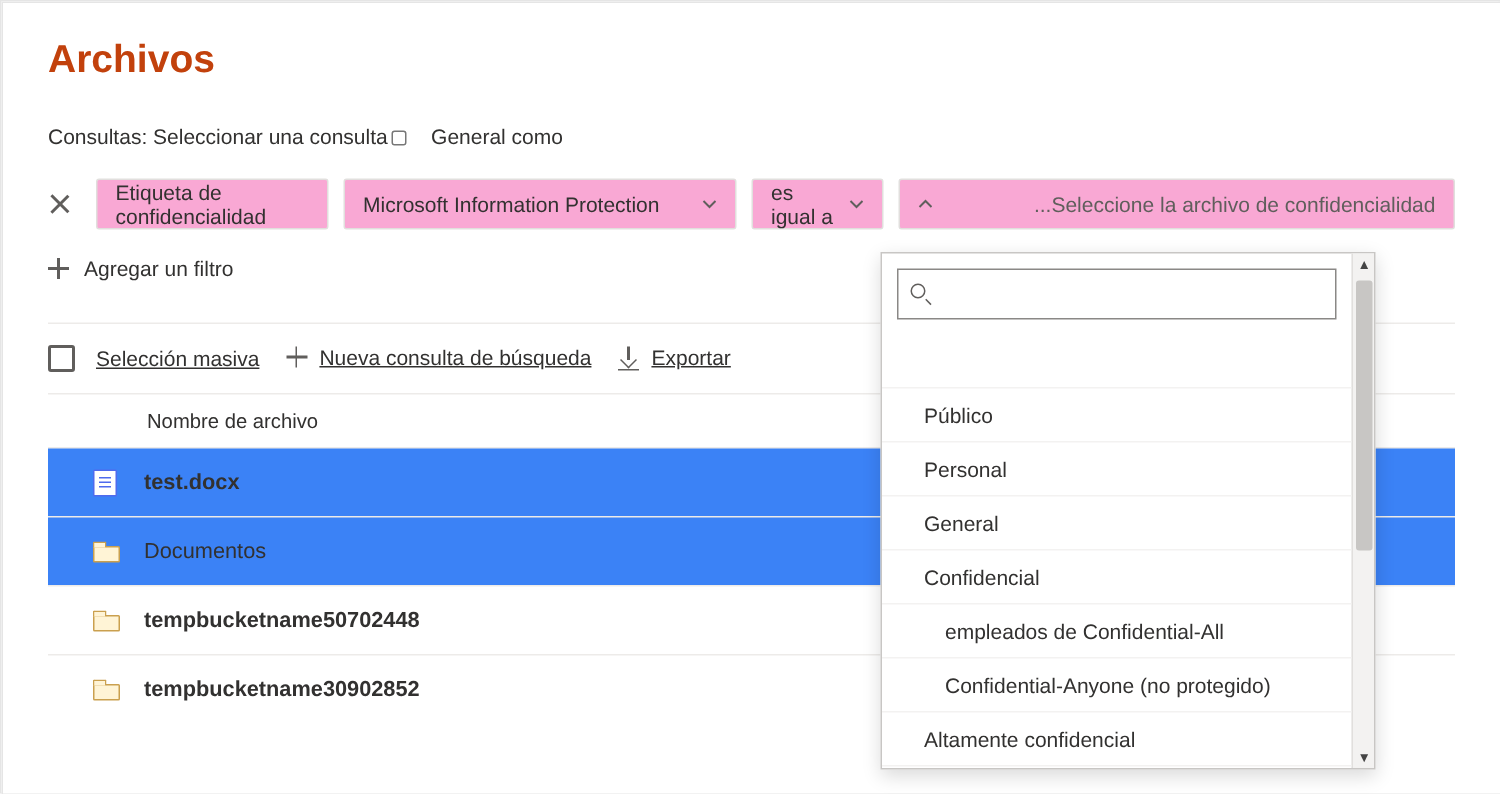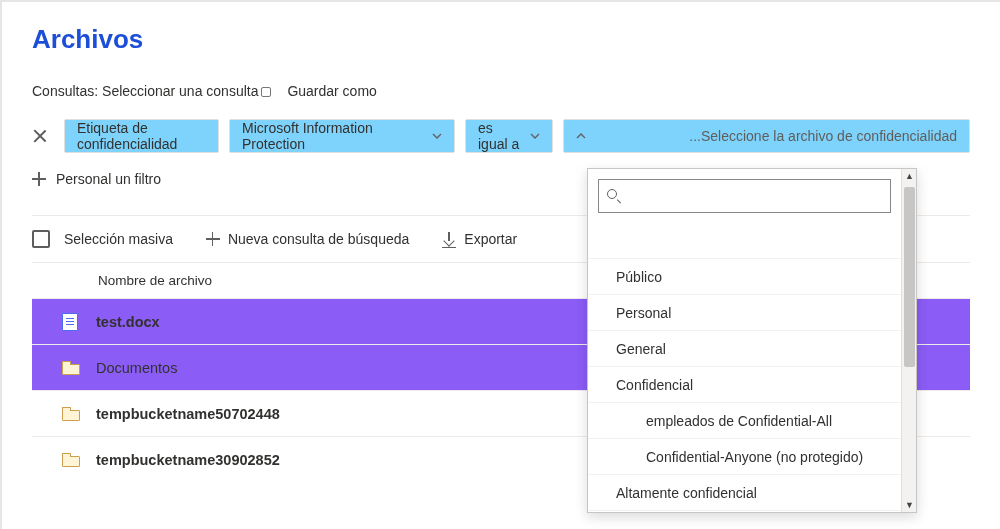--- a/index.html
+++ b/index.html
@@ -16,21 +16,21 @@
     border: 1px solid #e5e5e5;
   }
   *, *::before, *::after { box-sizing: border-box; }
   .page {
     padding: 22px 30px 0 30px;
   }
   h1.title {
     margin: 0 0 28px 0;
     font-size: 26px;
     font-weight: 600;
-    color: #1d4ed8;
+    color: #c2410c;
   }
   .query-row {
     font-size: 14px;
     color: #323130;
     margin-bottom: 20px;
   }
   .query-row .link {
     color: #323130;
     cursor: pointer;
     margin-right: 8px;
@@ -66,42 +66,42 @@
     content: "";
     position: absolute;
     left: 7px; top: 0;
     width: 1.5px; height: 16px;
     background: #605e5c;
   }
   .close-x::before { transform: rotate(45deg); }
   .close-x::after  { transform: rotate(-45deg); }
 
   .pill, .dd {
-    background: #7dd3fc;
+    background: #f9a8d4;
     border: 1px solid #e1dfdd;
     border-radius: 2px;
     height: 34px;
     display: flex;
     align-items: center;
     padding: 0 12px;
     font-size: 14px;
     color: #323130;
   }
   .dd {
     position: relative;
     justify-content: space-between;
     gap: 10px;
   }
   .dd .chev {
     width: 10px; height: 10px;
     display:inline-block;
     flex-shrink:0;
   }
   .chev svg { display:block; }
-  .dd.field { width: 226px; }
+  .dd.field { width: 262px; }
   .dd.op    { width: 88px; }
   .dd.label { flex: 1; min-width: 50px; color:#605e5c;}
 
   .static-pill { width: 155px; justify-content:flex-start; }
 
   
   .add-filter-row {
     display: flex;
     align-items: center;
     gap: 10px;
@@ -121,22 +121,23 @@
   }
   .plus::before { left:6px; top:0; width:1.5px; height:14px; }
   .plus::after  { top:6px; left:0; height:1.5px; width:14px; }
 
   
   .toolbar-strip {
     border-top:1px solid #edebe9;
     border-bottom:1px solid #edebe9;
     padding: 14px 0;
     display:flex;
-    align-items:center;
-    gap: 33px;
+    align-items:flex-start;
+    gap: 18px;
+    text-decoration: underline;
   }
   .toolbar-strip .chk {
     width:18px;height:18px;border:2px solid #605e5c;
     border-radius:2px;
     margin-right:6px;
     flex-shrink:0;
   }
   .toolbar-strip .tb-item {
     display:flex; align-items:center; gap:8px;
     color:#323130; cursor:pointer;
@@ -166,21 +167,21 @@
   
   .row {
     height:46px;
     display:flex;
     align-items:center;
     padding-left:30px;
     gap: 16px;
     border-top:1px solid #edebe9;
     font-size:14.5px;
   }
-  .row.pink { background:#8b5cf6; }
+  .row.pink { background:#3b82f6; }
   .row .icon { width:18px; display:flex; flex-shrink:0; }
   .row .fname { font-weight:400; }
   .row.bold .fname { font-weight:600; }
 
   
   .folder-ic {
     width:18px;height:14px;position:relative;
   }
   .folder-ic::before {
     content:"";position:absolute;left:0;bottom:0;width:18px;height:11px;
@@ -241,21 +242,21 @@
   }
   .popup-item {
     height:36px;
     border-top:1px solid #f3f2f1;
     display:flex;align-items:center;
     padding-left:28px;
     font-size:14px;
     color:#323130;
     cursor:pointer;
   }
-  .popup-item.sub { padding-left:58px; }
+  .popup-item.sub { padding-left:42px; }
   .popup-item.cut { color:#a0a0a0; height:30px; border-top:1px solid #f3f2f1;}
 
   .popup-scroll {
     width:15px;background:#f3f2f1;border-left:1px solid #e1dfdd;
     position:relative;
   }
   .popup-scroll .arrow {
     position:absolute;left:0;width:15px;height:14px;display:flex;align-items:center;justify-content:center;color:#444;font-size:9px;
   }
   .popup-scroll .arrow.t{top:0;} .popup-scroll .arrow.b{bottom:0;}
@@ -268,21 +269,21 @@
 <body>
 
 <div class="page">
   <h1 class="title">Archivos</h1>
 
   <div class="query-row">
     <span>Consultas:</span>
     <span class="link">
       <span>Seleccionar una consulta</span><span class="link-icon"></span>
     </span>
-    <span class="link query-save">Guardar como</span>
+    <span class="link query-save">General como</span>
   </div>
 
   <div class="filter-row">
     <div class="close-x"></div>
 
     <div class="pill static-pill">
       <span>Etiqueta de confidencialidad</span>
     </div>
 
     <div class="dd field">
@@ -308,21 +309,21 @@
         <svg viewBox="0 0 10 10" width="10" height="10">
             <path d="M1 7 L5 3 L9 7" fill="none" stroke="#605e5c" stroke-width="1.3"></path>
           </svg>
       </span>
       <span class="ellipsis" style="white-space:nowrap;overflow:hidden;text-overflow:clip;">...Seleccione la archivo de confidencialidad</span>
     </div>
   </div>
 
   <div class="add-filter-row">
     <div class="plus"></div>
-    <span>Personal un filtro</span>
+    <span>Agregar un filtro</span>
   </div>
 
   <div class="toolbar-strip">
     <div class="tb-item">
       <div class="chk"></div>
       <span>Selección masiva</span>
     </div>
     <div class="tb-item">
       <div class="plus"></div>
       <span>Nueva consulta de búsqueda</span>

